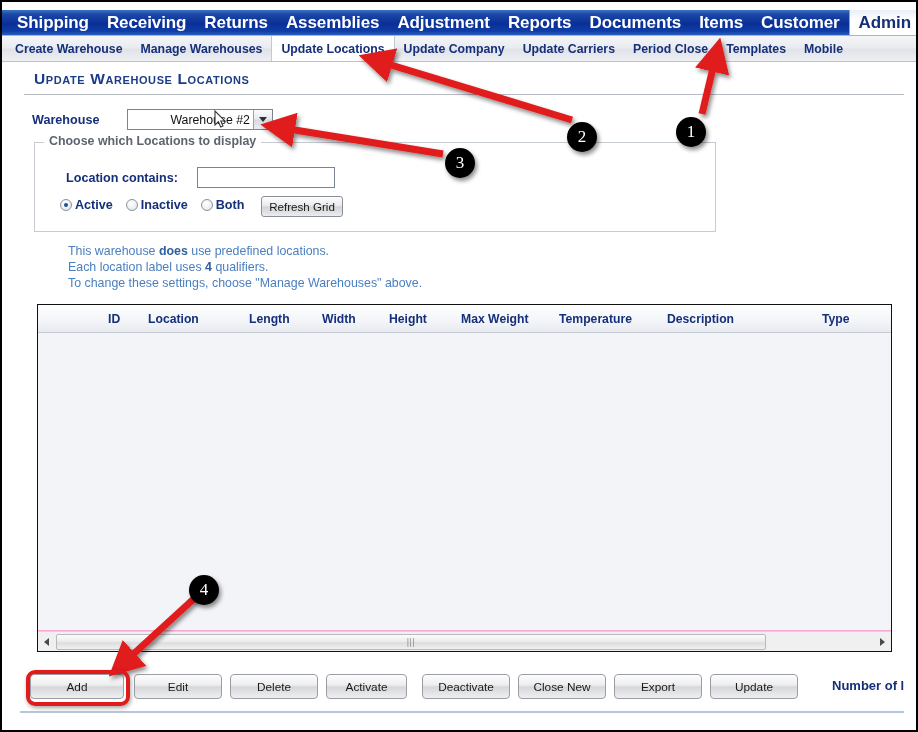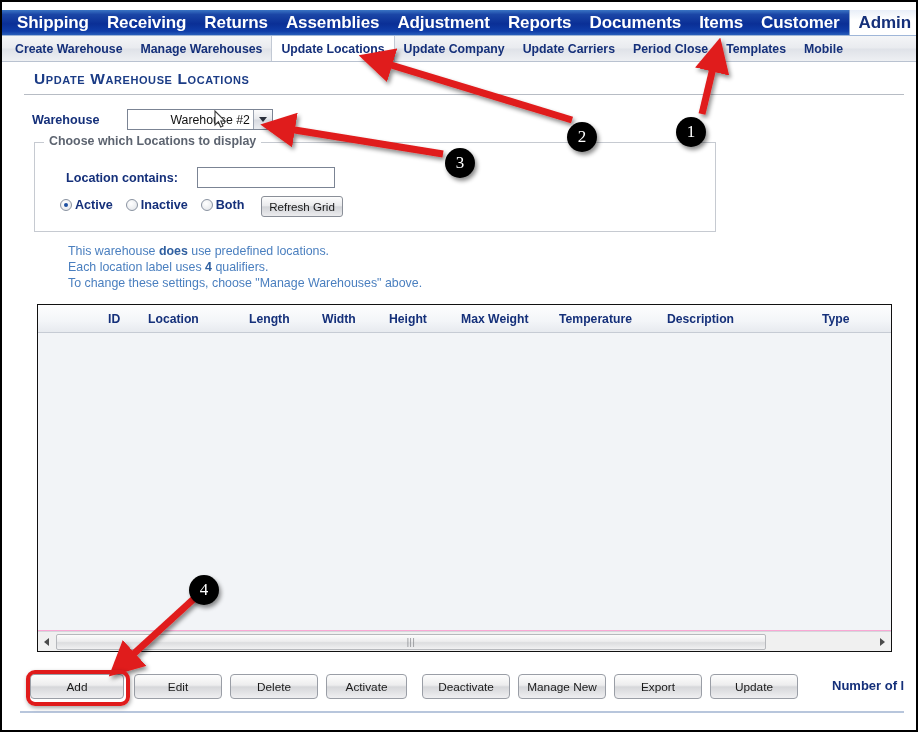--- a/index.html
+++ b/index.html
@@ -434,21 +434,21 @@
         </div>
     </div>
   </div>
 
   <div id="btnbar">
       <div class="bbtn" style="left: 6px; width: 94px;">Add</div>
       <div class="bbtn" style="left: 110px; width: 88px;">Edit</div>
       <div class="bbtn" style="left: 206px; width: 88px;">Delete</div>
       <div class="bbtn" style="left: 302px; width: 81px;">Activate</div>
       <div class="bbtn" style="left: 398px; width: 88px;">Deactivate</div>
-      <div class="bbtn" style="left: 494px; width: 88px;">Manage New</div>
+      <div class="bbtn" style="left: 494px; width: 88px;">Close New</div>
       <div class="bbtn" style="left: 590px; width: 88px;">Export</div>
       <div class="bbtn" style="left: 686px; width: 88px;">Update</div>
     </div>
   <div id="numloc">Number of l</div>
   <div id="botrule"></div>
 
   <svg id="overlay" viewBox="0 0 918 732">
     <defs>
       <marker id="ah" markerWidth="5" markerHeight="5" refX="3.6" refY="2.5" orient="auto">
         <path d="M0,0 L5,2.5 L0,5 Z" fill="#e01b1b"></path>

